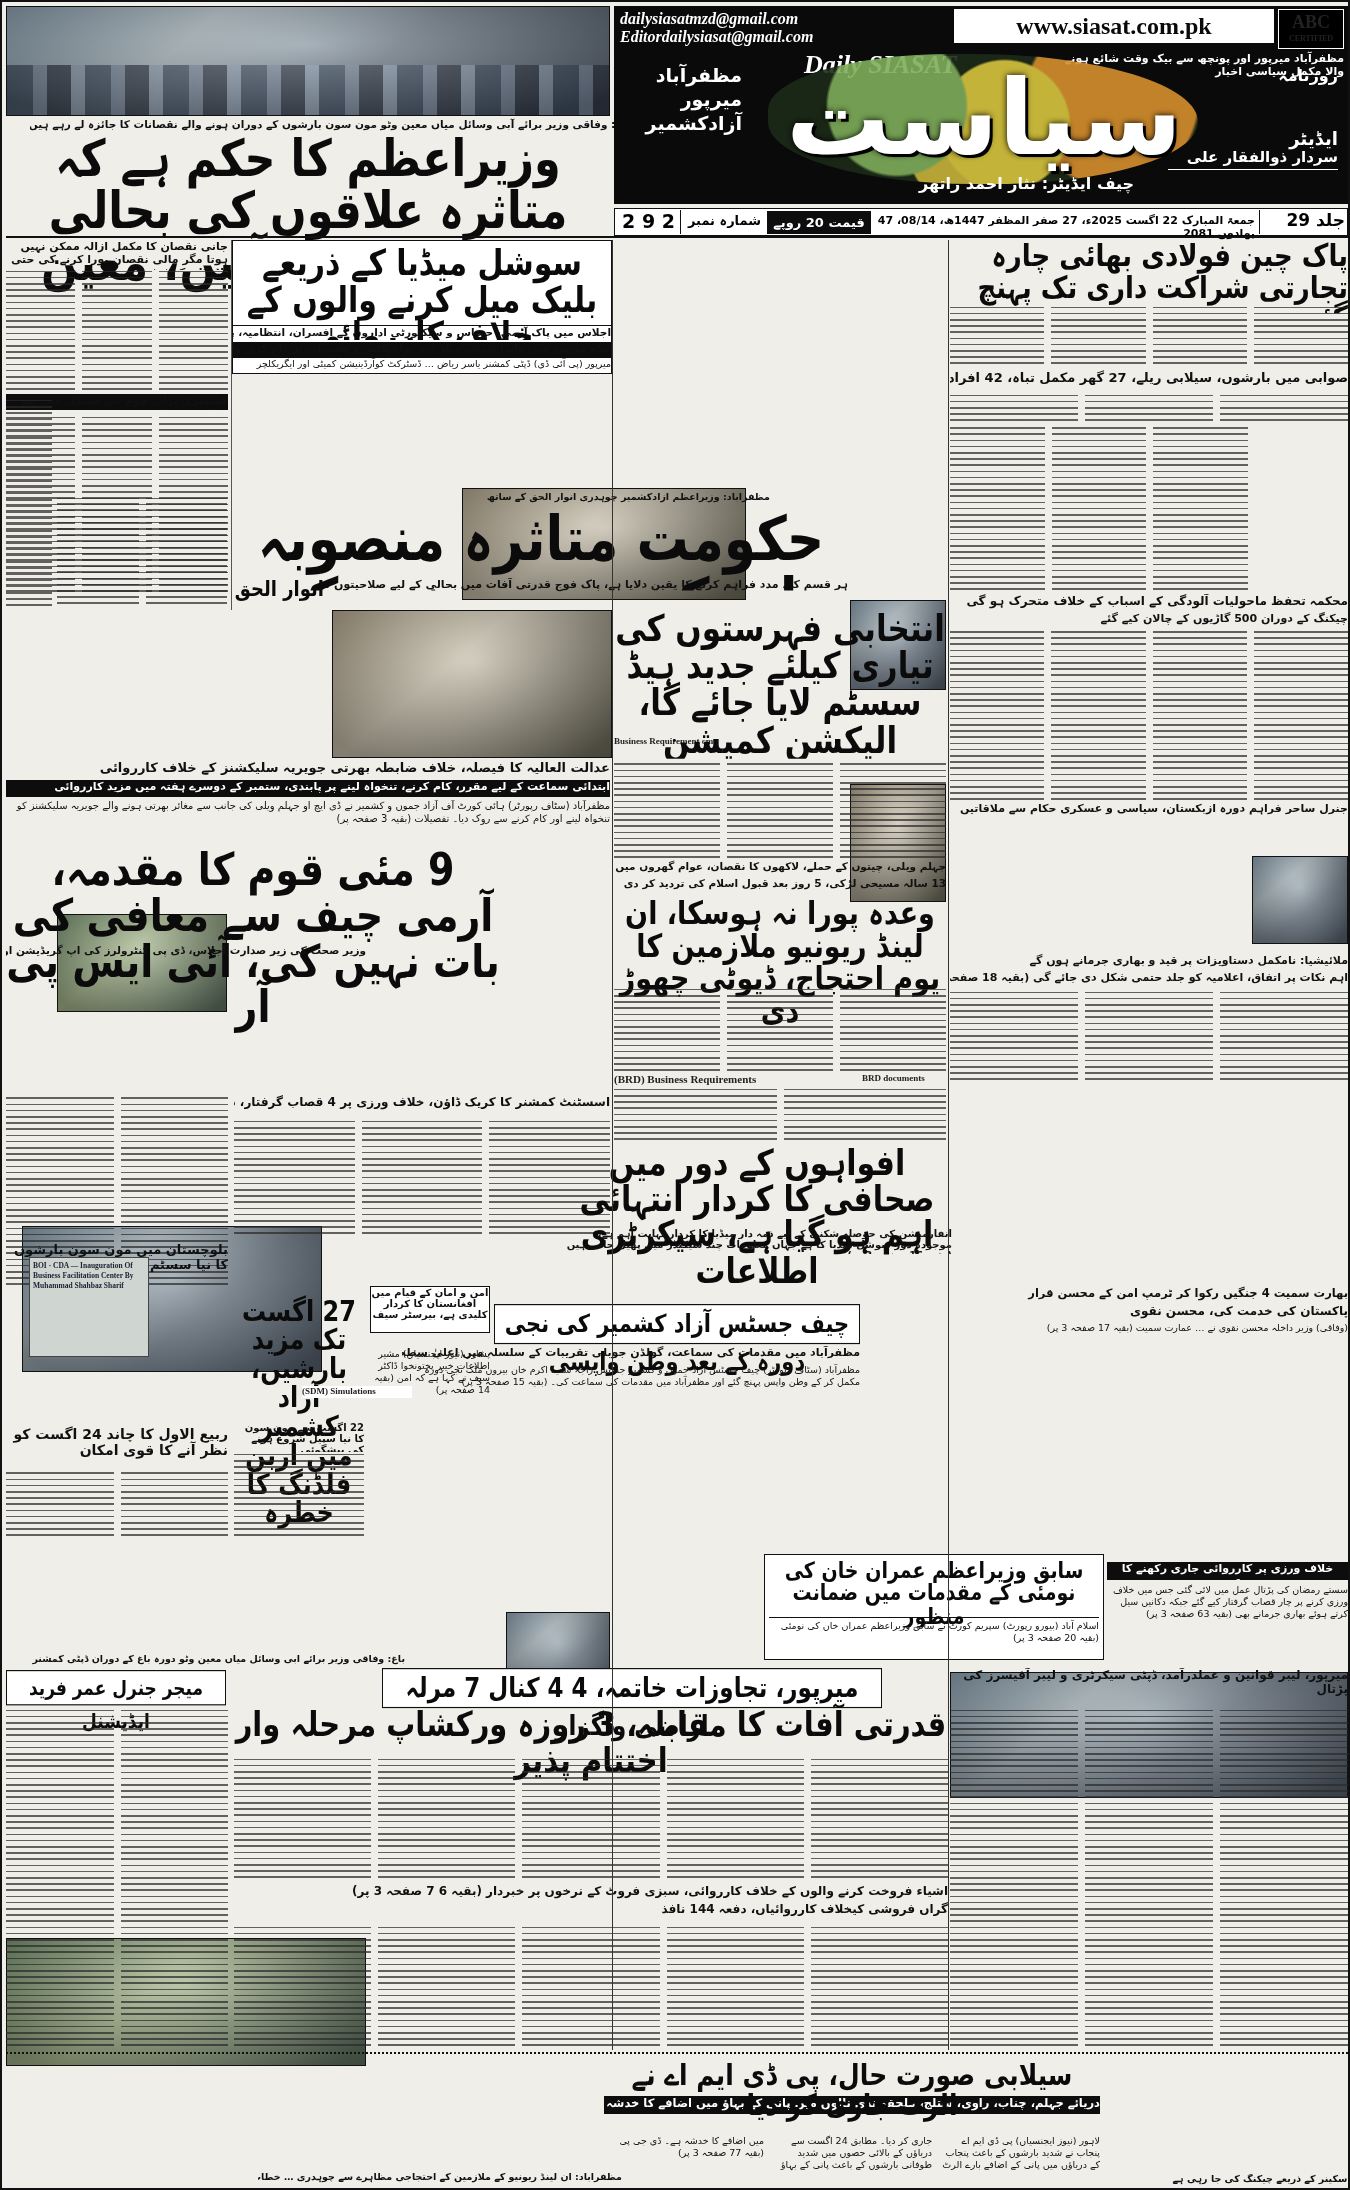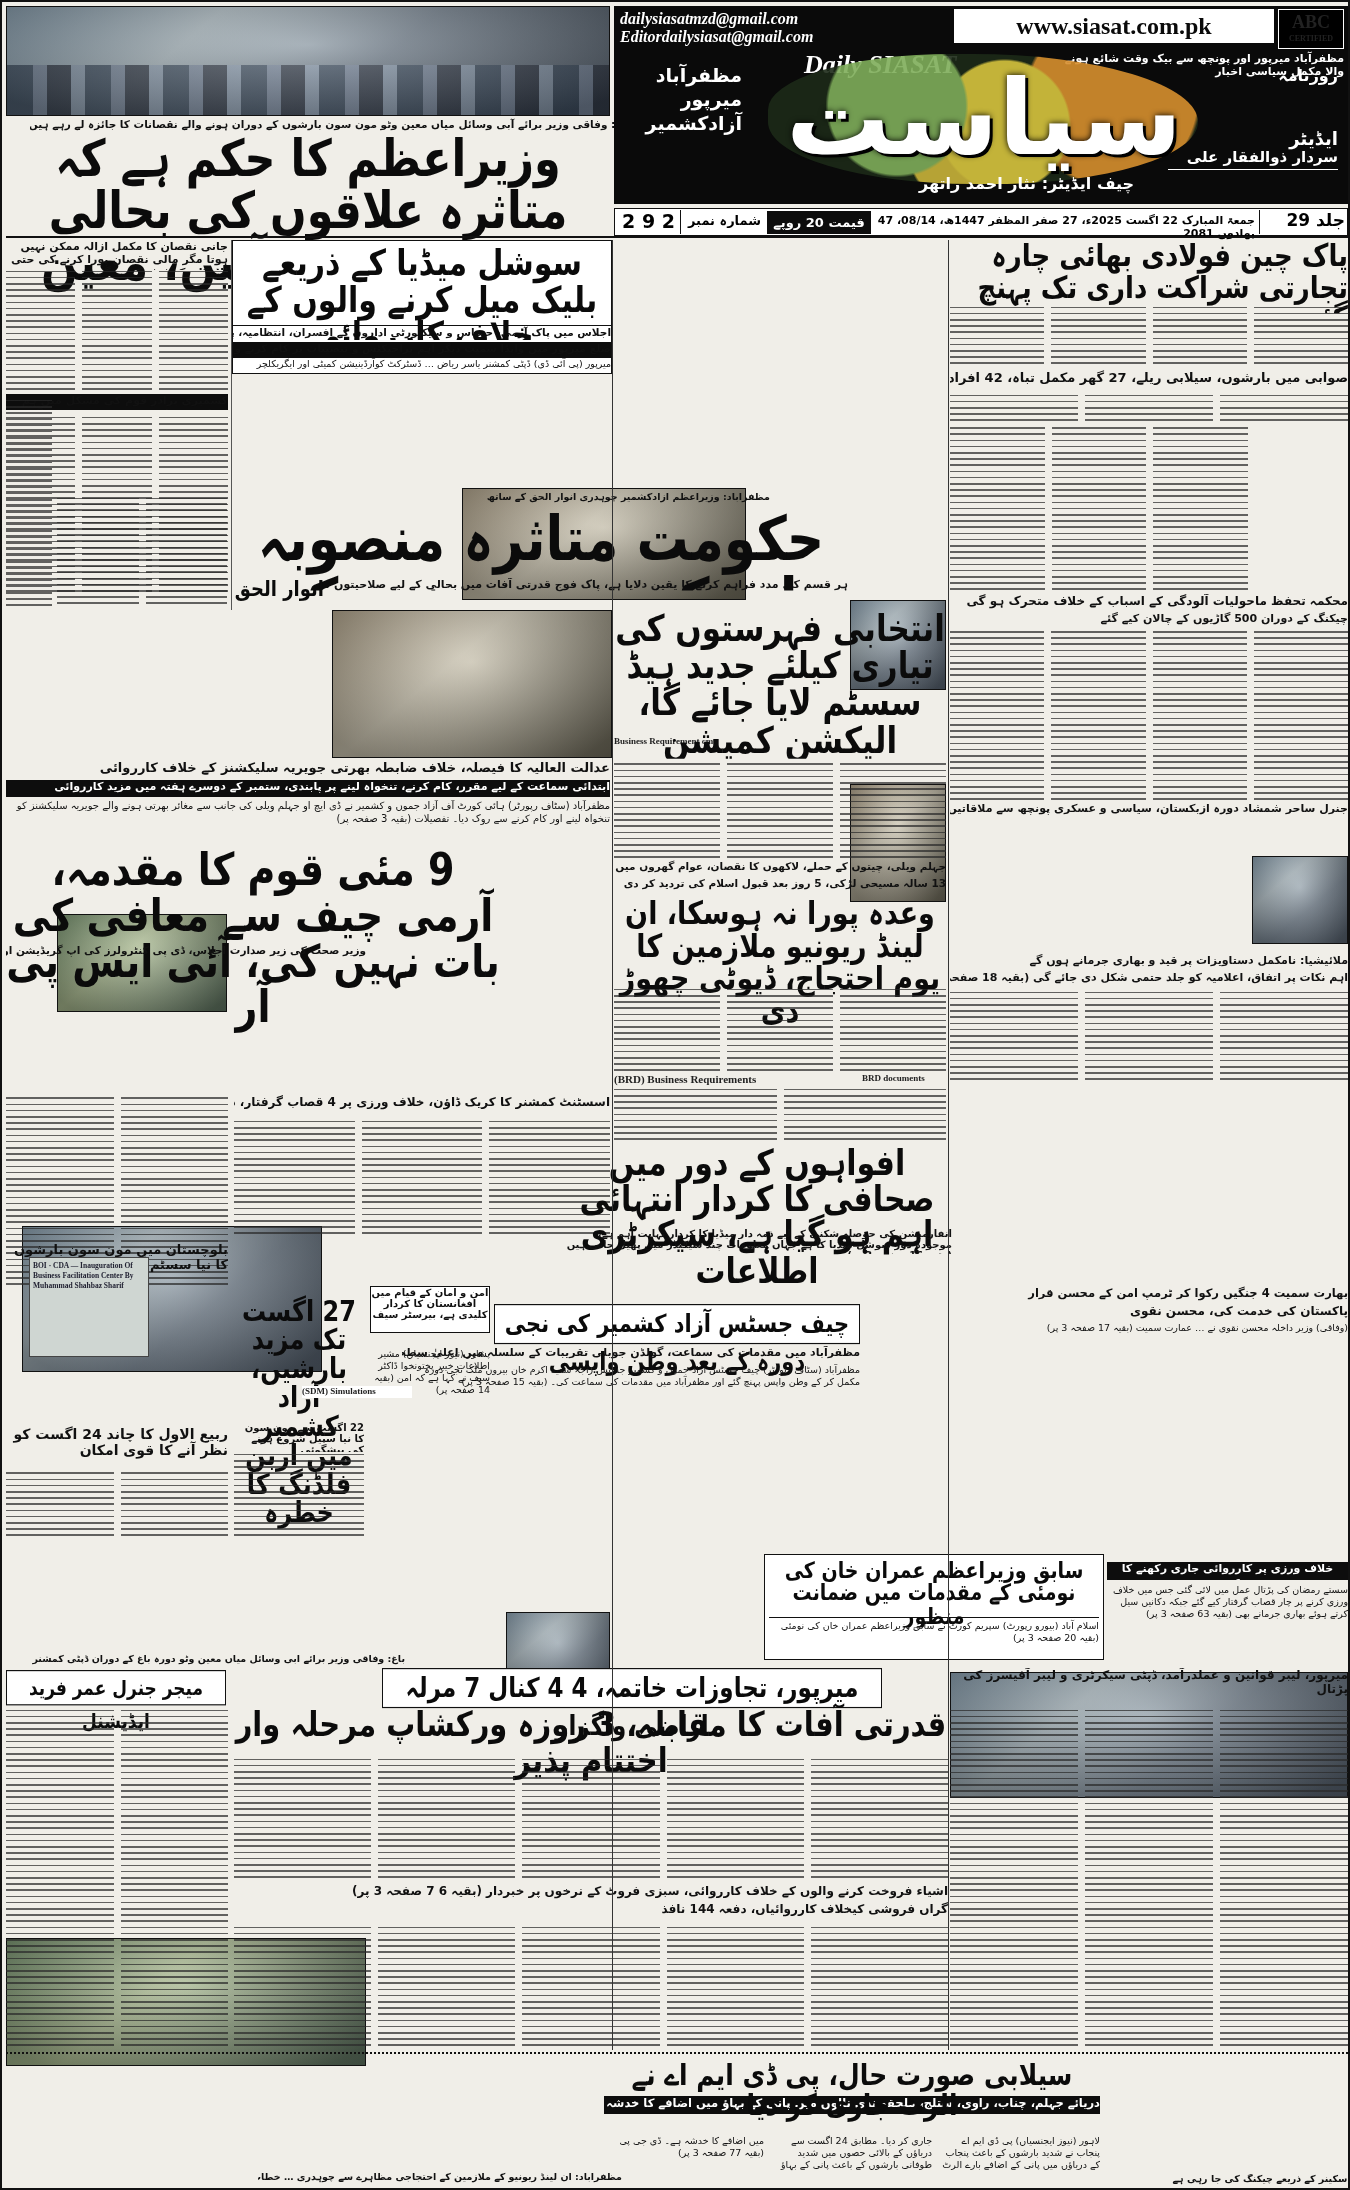--- a/index.html
+++ b/index.html
@@ -188,21 +188,21 @@
     </div>
 
   <div class="abs rtl sub" style="left:948px;top:592px;width:398px;height:16px;font-size:12px;white-space:nowrap;overflow:hidden;">محکمہ تحفظ ماحولیات آلودگی کے اسباب کے خلاف متحرک ہو گی</div>
   <div class="abs rtl sub" style="left:948px;top:610px;width:398px;height:15px;font-size:11px;white-space:nowrap;overflow:hidden;">چیکنگ کے دوران 500 گاڑیوں کے چالان کیے گئے</div>
   <div class="abs cols" style="left:948px;top:628px;width:398px;height:170px;">
       <div class="tx"></div>
       <div class="tx"></div>
       <div class="tx"></div>
       <div class="tx"></div>
     </div>
-  <div class="abs rtl sub" style="left:948px;top:800px;width:398px;height:15px;font-size:11px;white-space:nowrap;overflow:hidden;">جنرل ساحر شمشاد دورہ ازبکستان، سیاسی و عسکری پونچھ سے ملاقاتیں</div>
+  <div class="abs rtl sub" style="left:948px;top:800px;width:398px;height:15px;font-size:11px;white-space:nowrap;overflow:hidden;">جنرل ساحر فراہم دورہ ازبکستان، سیاسی و عسکری حکام سے ملاقاتیں</div>
   <div class="abs ph" style="left:948px;top:820px;width:398px;height:126px;"></div>
   <div class="abs rtl sub" style="left:948px;top:952px;width:398px;height:15px;font-size:11px;white-space:nowrap;overflow:hidden;">ملائیشیا: نامکمل دستاویزات پر قید و بھاری جرمانے ہوں گے</div>
   <div class="abs rtl sub" style="left:948px;top:969px;width:398px;height:15px;font-size:11px;white-space:nowrap;overflow:hidden;">اہم نکات پر اتفاق، اعلامیہ کو جلد حتمی شکل دی جائے گی (بقیہ 18 صفحہ 3 پر)</div>
   <div class="abs cols" style="left:948px;top:988px;width:398px;height:90px;">
       <div class="tx"></div>
       <div class="tx"></div>
       <div class="tx"></div>
     </div>
 
   <div class="abs rtl sub" style="left:4px;top:942px;width:360px;height:15px;font-size:10.5px;white-space:nowrap;overflow:hidden;">وزیر صحت کی زیر صدارت اجلاس، ڈی پی کنٹرولرز کی اپ گریڈیشن اور کارکردگی کا جائزہ</div>

